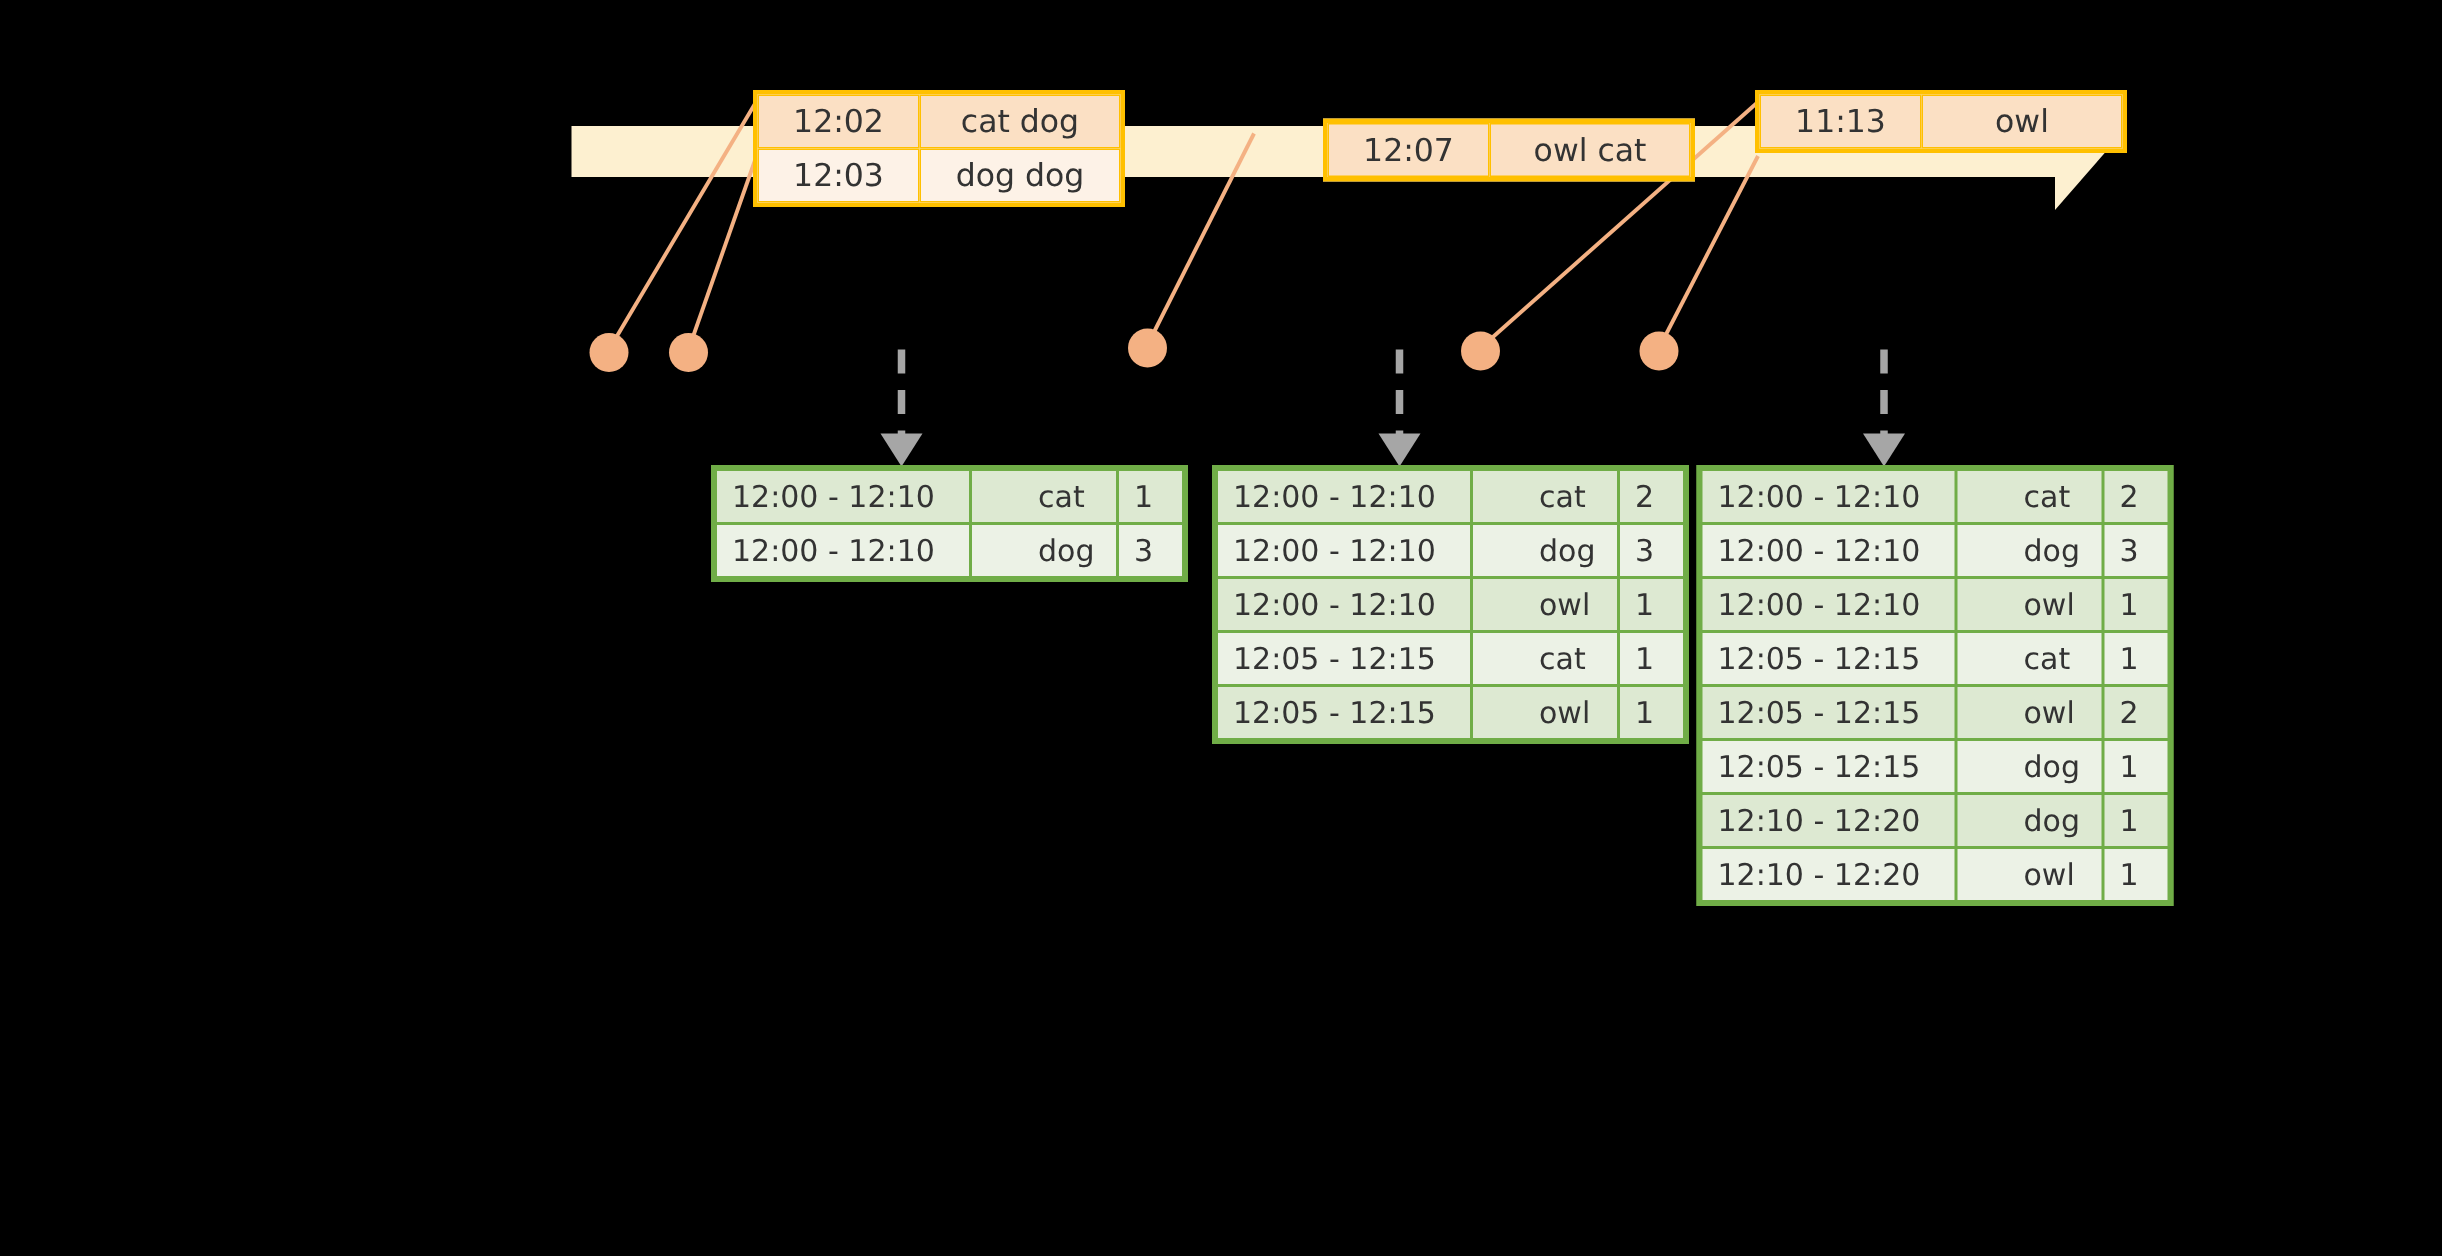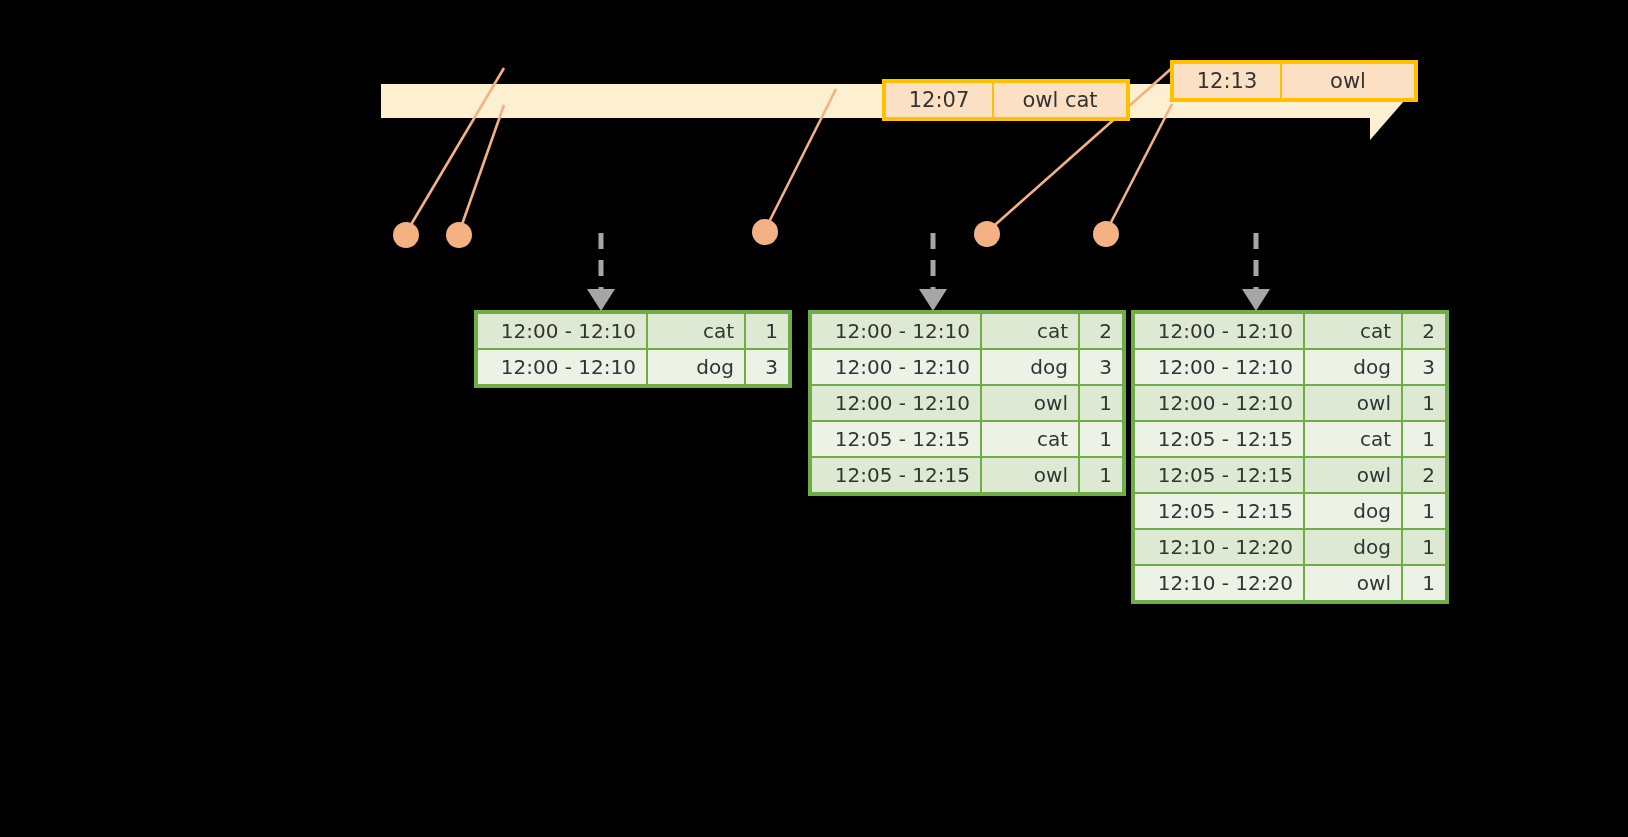--- a/index.html
+++ b/index.html
@@ -52,21 +52,21 @@
     position: absolute;
     border-collapse: separate;
     border-spacing: 2px;
     background: #70ad47;
     border: 2px solid #70ad47;
     z-index: 4;
   }
   .res-table td {
     font-size: 20px;
     color: #333333;
-    text-align: right;
+    text-align: left;
     padding: 5px 10px;
     white-space: nowrap;
   }
   .res-table tr.shade td { background: #dde9d2; }
   .res-table tr.plain td { background: #ecf2e6; }
   .res-table td.c-window { min-width: 148px; }
   .res-table td.c-key { min-width: 42px; padding-left: 44px; }
   .res-table td.c-val { min-width: 22px; }
 </style>
 </head>
@@ -104,34 +104,46 @@
       <line x1="933" y1="233" x2="933" y2="290"></line>
       <line x1="1256" y1="233" x2="1256" y2="290"></line>
     </g>
     <g fill="#a6a6a6">
       <polygon points="587,289 615,289 601,311"></polygon>
       <polygon points="919,289 947,289 933,311"></polygon>
       <polygon points="1242,289 1270,289 1256,311"></polygon>
     </g>
   </svg>
 
+  <table class="evt-table" style="left:502px; top:60px;">
+    <tbody>
+      <tr>
+        <td class="c-time">12:02</td>
+        <td class="c-words">cat dog</td>
+      </tr>
+      <tr>
+        <td class="c-time">12:03</td>
+        <td class="c-words">dog dog</td>
+      </tr>
+    </tbody>
+  </table>
 
   <table class="evt-table" style="left:834px; top:79px;margin-left:48px;">
     <tbody>
       <tr>
         <td class="c-time">12:07</td>
         <td class="c-words">owl cat</td>
       </tr>
     </tbody>
   </table>
 
   <table class="evt-table" style="left:1170px; top:60px;">
     <tbody>
       <tr>
-        <td class="c-time">12:13</td>
+        <td class="c-time">11:13</td>
         <td class="c-words">owl</td>
       </tr>
     </tbody>
   </table>
 
   <table class="res-table" style="left:474px; top:310px;">
     <tbody>
       <tr class="shade">
         <td class="c-window">12:00 - 12:10</td>
         <td class="c-key">cat</td>

